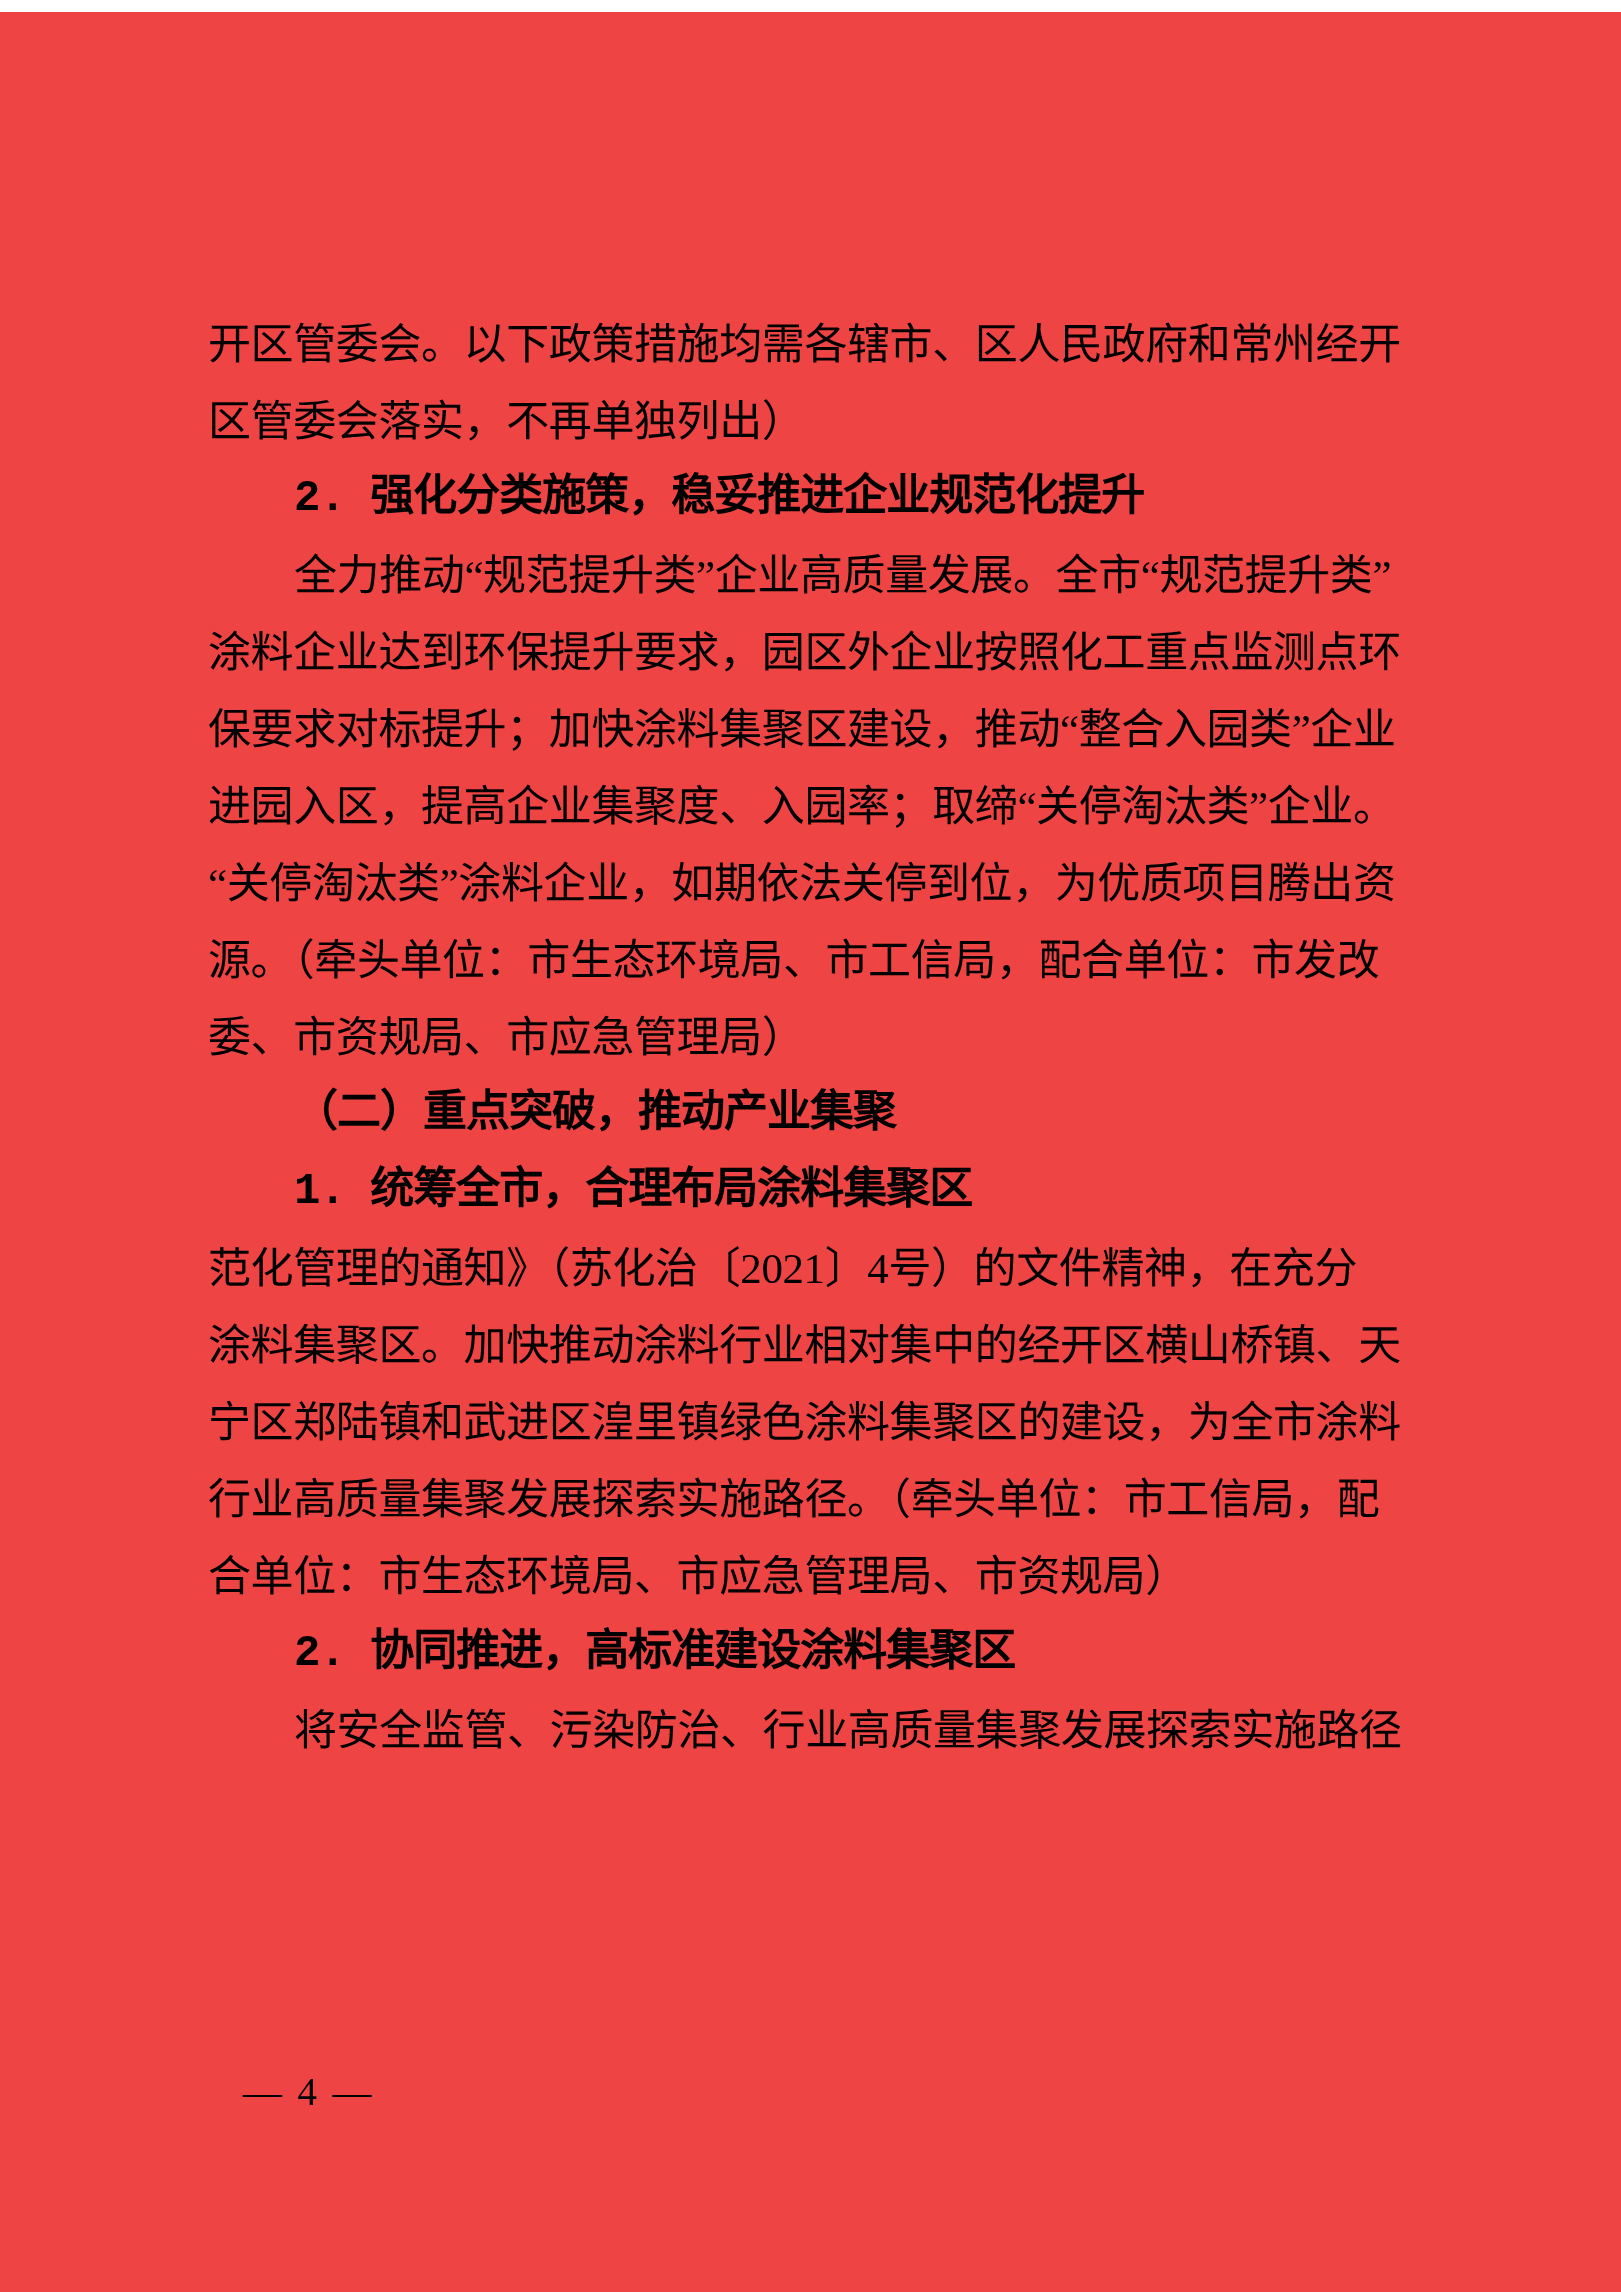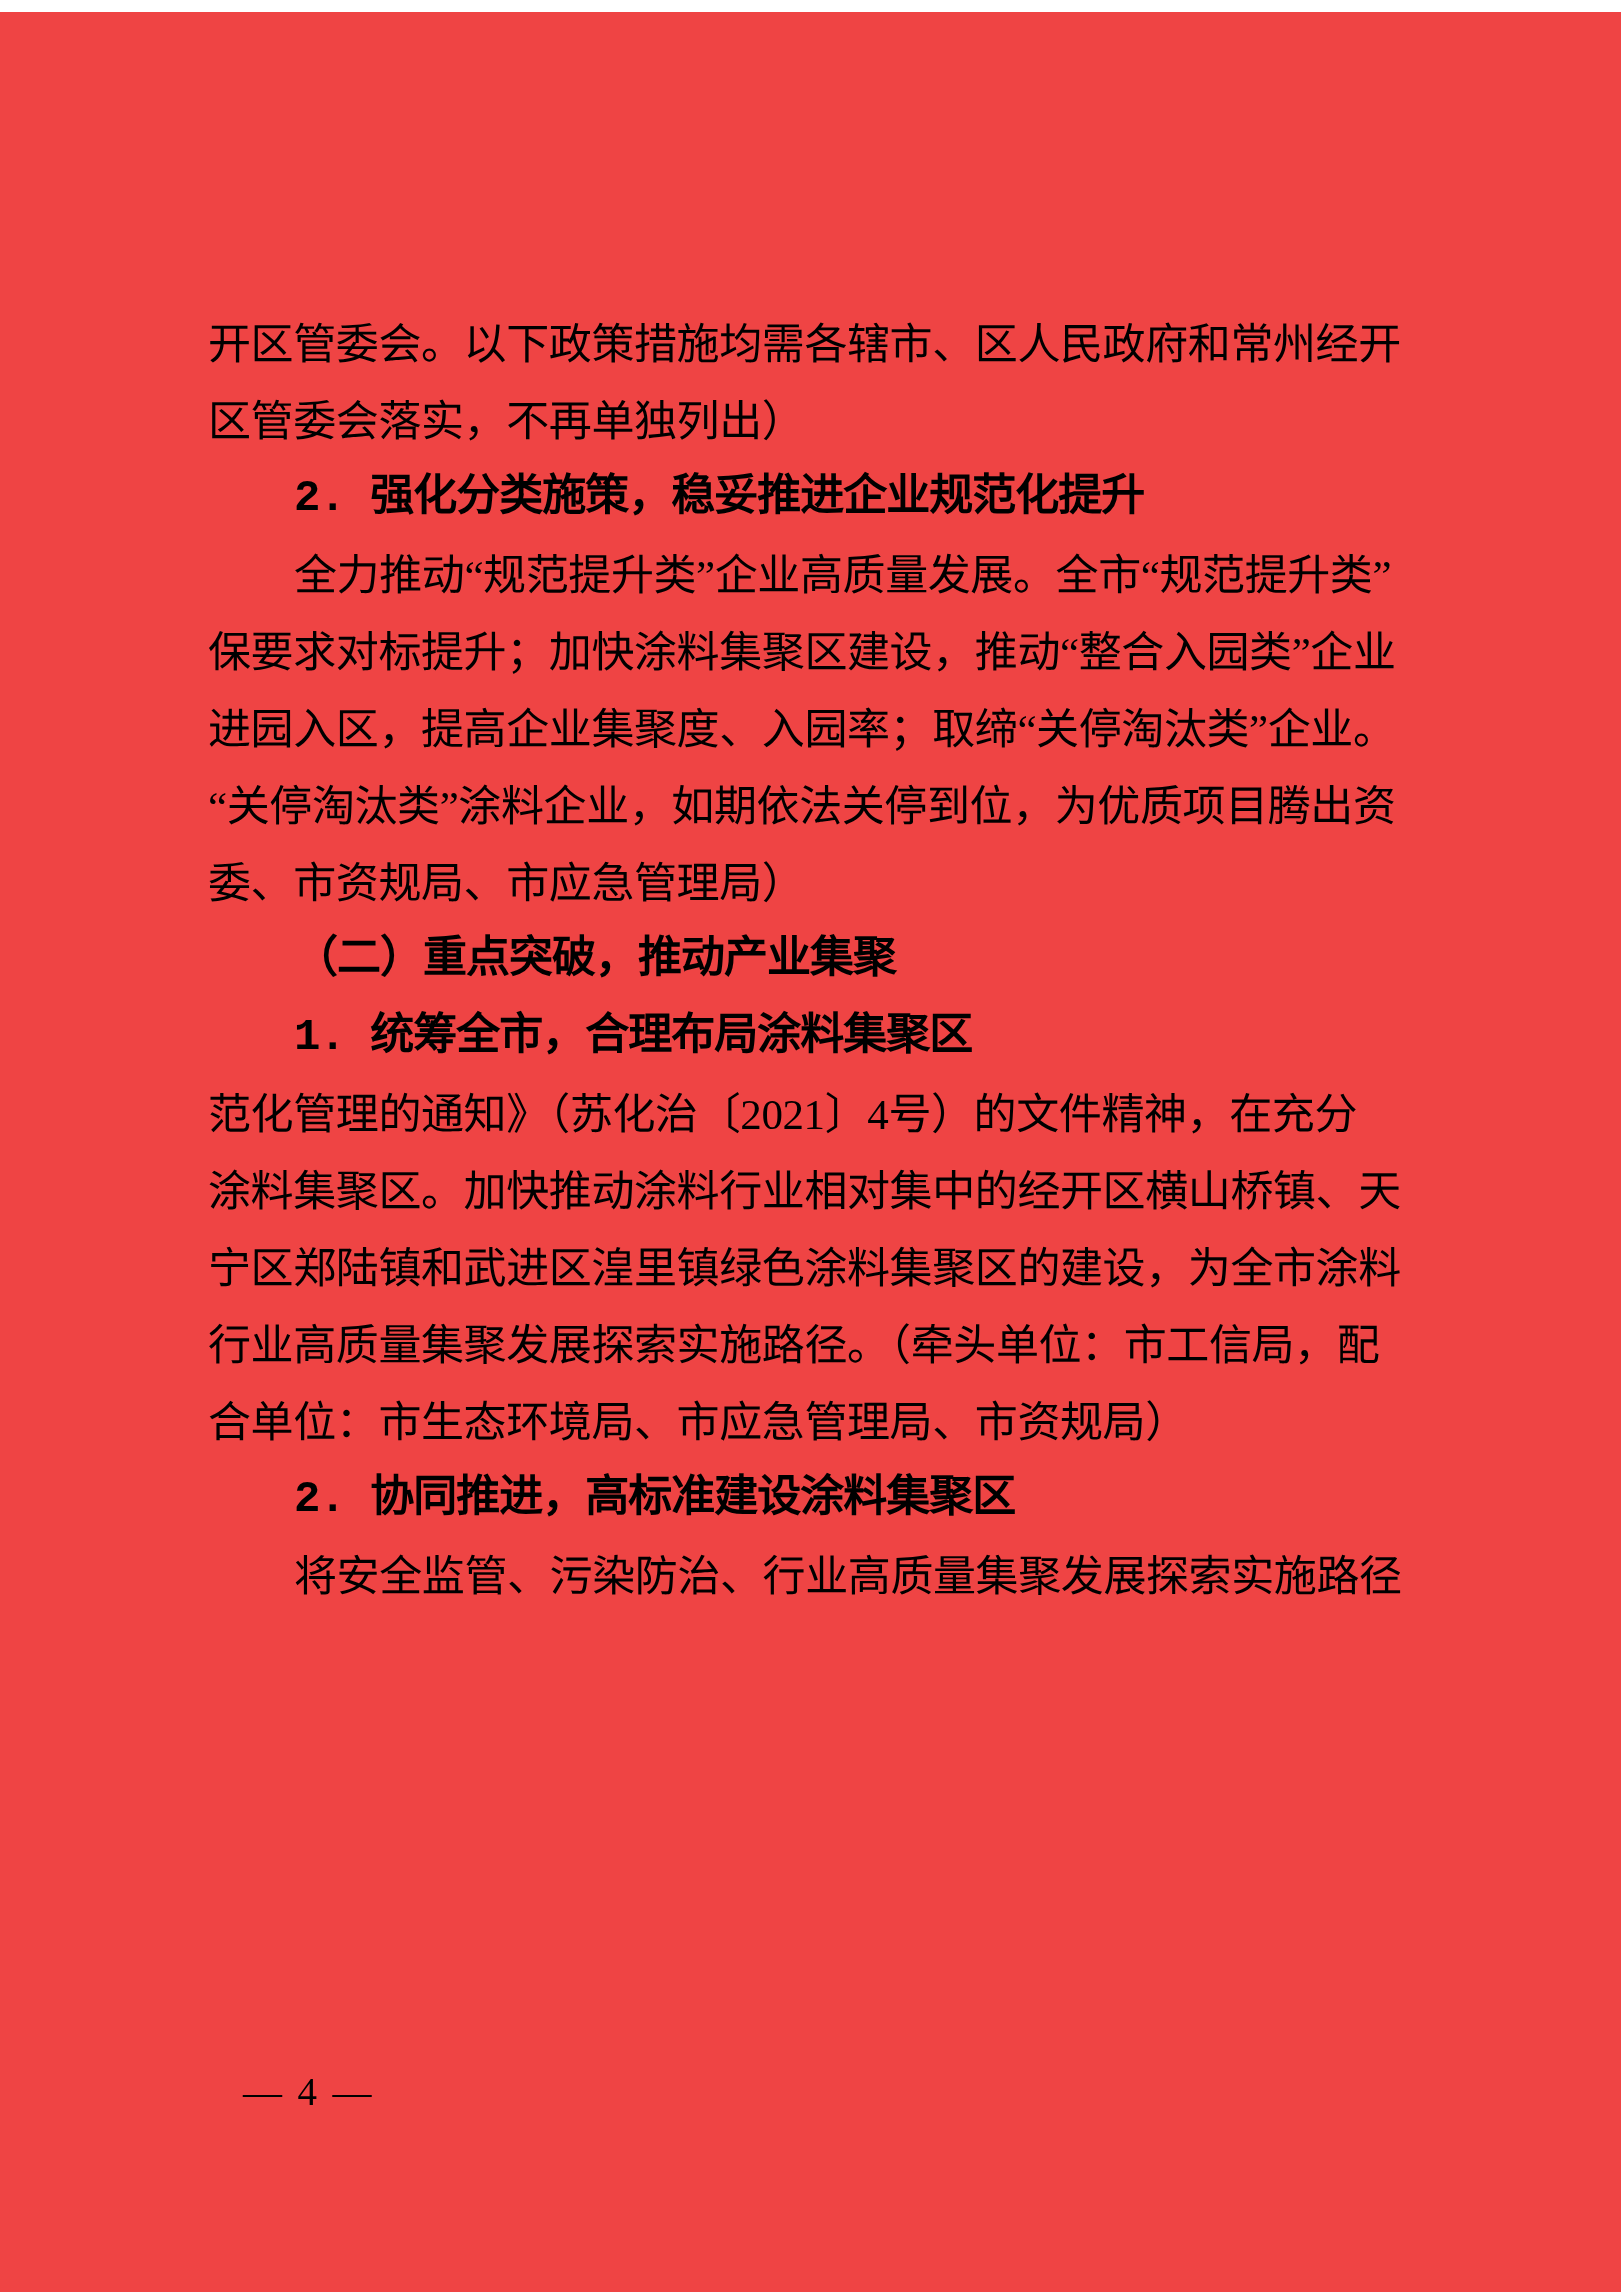--- a/index.html
+++ b/index.html
@@ -61,23 +61,25 @@
 </head>
 <body>
 
 <main class="page">
 
   <section class="textblock">
     <p class="line">开区管委会。以下政策措施均需各辖市、区人民政府和常州经开</p>
     <p class="line">区管委会落实，不再单独列出）</p>
     <p class="line heading indent">2. 强化分类施策，稳妥推进企业规范化提升</p>
     <p class="line indent">全力推动“规范提升类”企业高质量发展。全市“规范提升类”</p>
+    <p class="line">涂料企业达到环保提升要求，园区外企业按照化工重点监测点环</p>
     <p class="line">保要求对标提升；加快涂料集聚区建设，推动“整合入园类”企业</p>
     <p class="line">进园入区，提高企业集聚度、入园率；取缔“关停淘汰类”企业。</p>
     <p class="line">“关停淘汰类”涂料企业，如期依法关停到位，为优质项目腾出资</p>
+    <p class="line">源。（牵头单位：市生态环境局、市工信局，配合单位：市发改</p>
     <p class="line">委、市资规局、市应急管理局）</p>
     <p class="line heading indent">（二）重点突破，推动产业集聚</p>
     <p class="line heading indent">1. 统筹全市，合理布局涂料集聚区</p>
     <p class="line">范化管理的通知》（苏化治〔2021〕4号）的文件精神，在充分</p>
     <p class="line">涂料集聚区。加快推动涂料行业相对集中的经开区横山桥镇、天</p>
     <p class="line">宁区郑陆镇和武进区湟里镇绿色涂料集聚区的建设，为全市涂料</p>
     <p class="line">行业高质量集聚发展探索实施路径。（牵头单位：市工信局，配</p>
     <p class="line">合单位：市生态环境局、市应急管理局、市资规局）</p>
     <p class="line heading indent">2. 协同推进，高标准建设涂料集聚区</p>
     <p class="line indent">将安全监管、污染防治、行业高质量集聚发展探索实施路径</p>

